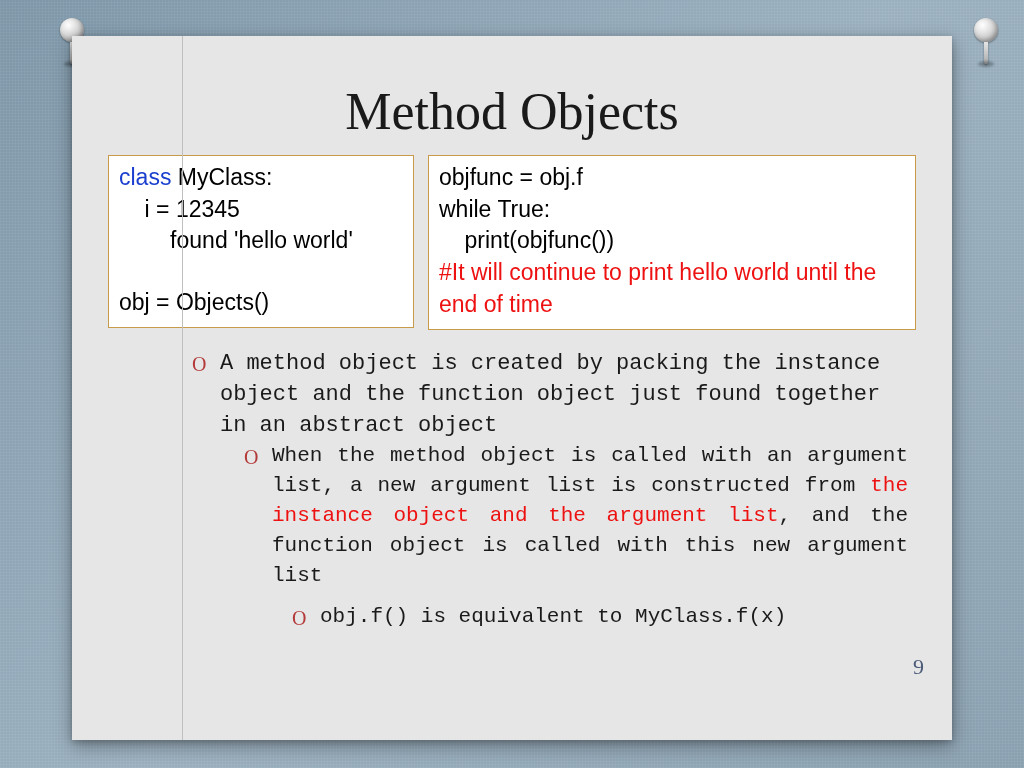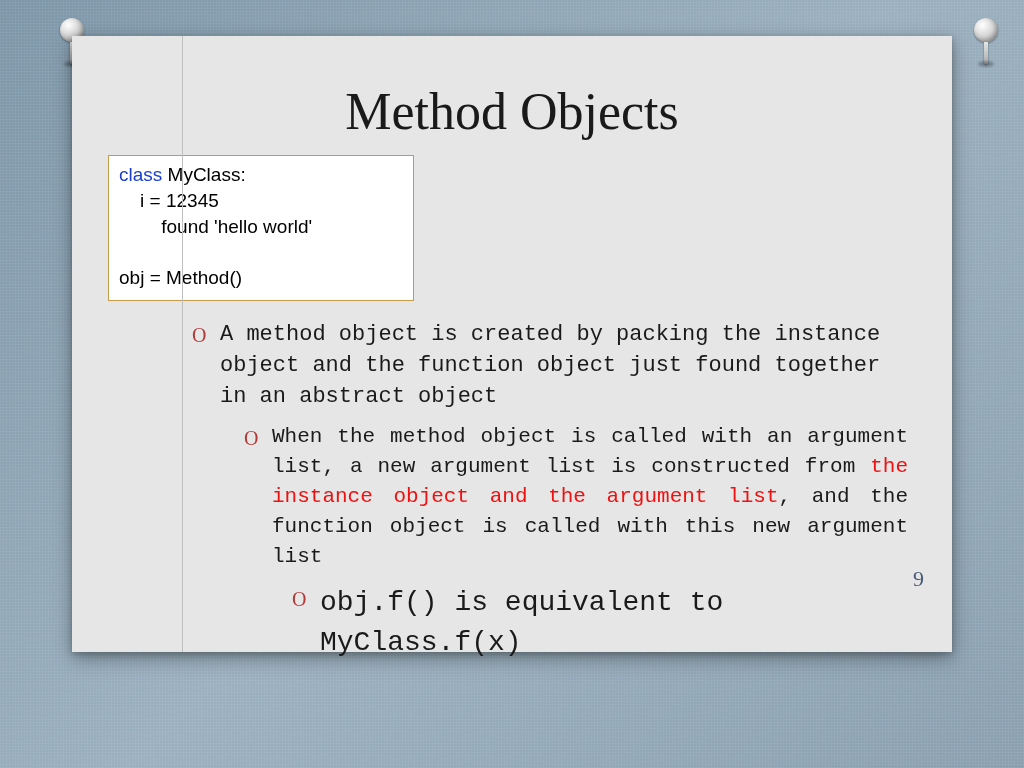--- a/index.html
+++ b/index.html
@@ -9,21 +9,21 @@
     background-image:
       repeating-linear-gradient(0deg, rgba(255,255,255,0.05) 0px, rgba(255,255,255,0.05) 1px, transparent 1px, transparent 3px),
       repeating-linear-gradient(90deg, rgba(255,255,255,0.05) 0px, rgba(255,255,255,0.05) 1px, transparent 1px, transparent 3px),
       linear-gradient(135deg, #7d96a8 0%, #9bb0bf 50%, #8aa0b0 100%);
     position: relative;
     font-family: Arial, Helvetica, sans-serif;
   }
   .slide {
     position: absolute;
     left: 72px; top: 36px;
-    width: 880px; height: 616px;
+    width: 880px; height: 704px;
     background: #e6e6e6;
     box-shadow: 0 6px 18px rgba(0,0,0,0.35), 0 2px 6px rgba(0,0,0,0.2);
   }
   .margin-line {
     position: absolute;
     left: 110px; top: 0; bottom: 0;
     width: 1px;
     background: #bfbfbf;
   }
   .pin {
@@ -64,21 +64,21 @@
   .code-row {
     display: flex;
     gap: 14px;
     padding: 0 36px;
     align-items: flex-start;
   }
   .code-box {
     background: #fff;
     border: 1.5px solid #c89b4a;
     padding: 6px 10px 8px 10px;
-    font-size: 19px;
+    font-size: 23px;
     line-height: 1.38;
     color: #000;
   }
   .code-box.left { width: 306px; }
   .code-box.right { flex: 1; }
   .kw { color: #1a3fcf; }
   .comment { color: #e11; }
   .content {
     padding: 18px 36px 0 120px;
     font-size: 22px;
@@ -88,25 +88,25 @@
   .content ul > li { position: relative; padding-left: 28px; margin-bottom: 6px; }
   .content ul > li::before {
     content: "O";
     position: absolute;
     left: 0; top: 2px;
     font-family: 'Brush Script MT', 'Segoe Script', cursive;
     font-size: 20px;
     color: #b43a3a;
   }
   .lvl1 > li { line-height: 1.42; }
-  .lvl2 { margin-top: 10px; padding-left: 24px; }
+  .lvl2 { padding-left: 24px; }
   .lvl2 > li { font-size: 21px; line-height: 1.42; text-align: justify; padding-right: 8px;}
   .lvl2 > li::before { font-size: 18px; top: 2px; }
   .lvl3 { margin-top: 12px; padding-left: 20px; }
-  .lvl3 > li { font-size: 28px; line-height: 1.4; text-align: left;}
+  .lvl3 > li { font-size: 21px; line-height: 1.4; text-align: left;}
   .lvl3 > li::before { font-size: 17px; top: 2px; }
   .hl { color: #e11; }
   .page-num {
     position: absolute;
     right: 28px; bottom: 60px;
     font-family: 'Brush Script MT', 'Segoe Script', cursive;
     font-size: 22px;
     color: #4a5a78;
   }
 </style>
@@ -123,21 +123,27 @@
   <div class="margin-line"></div>
 
   <h1 class="title">Method Objects</h1>
 
   <div class="code-row">
     <div class="code-box left">
       <div><span class="kw">class</span><span> MyClass:</span></div>
       <div style="white-space:pre">    i = 12345</div>
       <div style="white-space:pre">        found 'hello world'</div>
       <div style="white-space:pre; height:1.3em"></div>
-      <div style="white-space:pre">obj = Method()</div>
+      <div style="white-space:pre">obj = Objects()</div>
+    </div>
+    <div class="code-box right">
+      <div>objfunc = obj.f</div>
+      <div>while True:</div>
+      <div style="white-space:pre">    print(objfunc())</div>
+      <div class="comment">#It will continue to print hello world until the end of time</div>
     </div>
   </div>
 
   <div class="content">
     <ul class="lvl1">
       <li>
         <span>A method object is created by packing the instance object and the function object just found together in an abstract object</span>
         <ul class="lvl2">
           <li>
             <span>When the method object is called with an argument list, a new argument list is constructed from </span><span class="hl">the instance object and the argument list</span><span>, and the function object is called with this new argument list</span>

